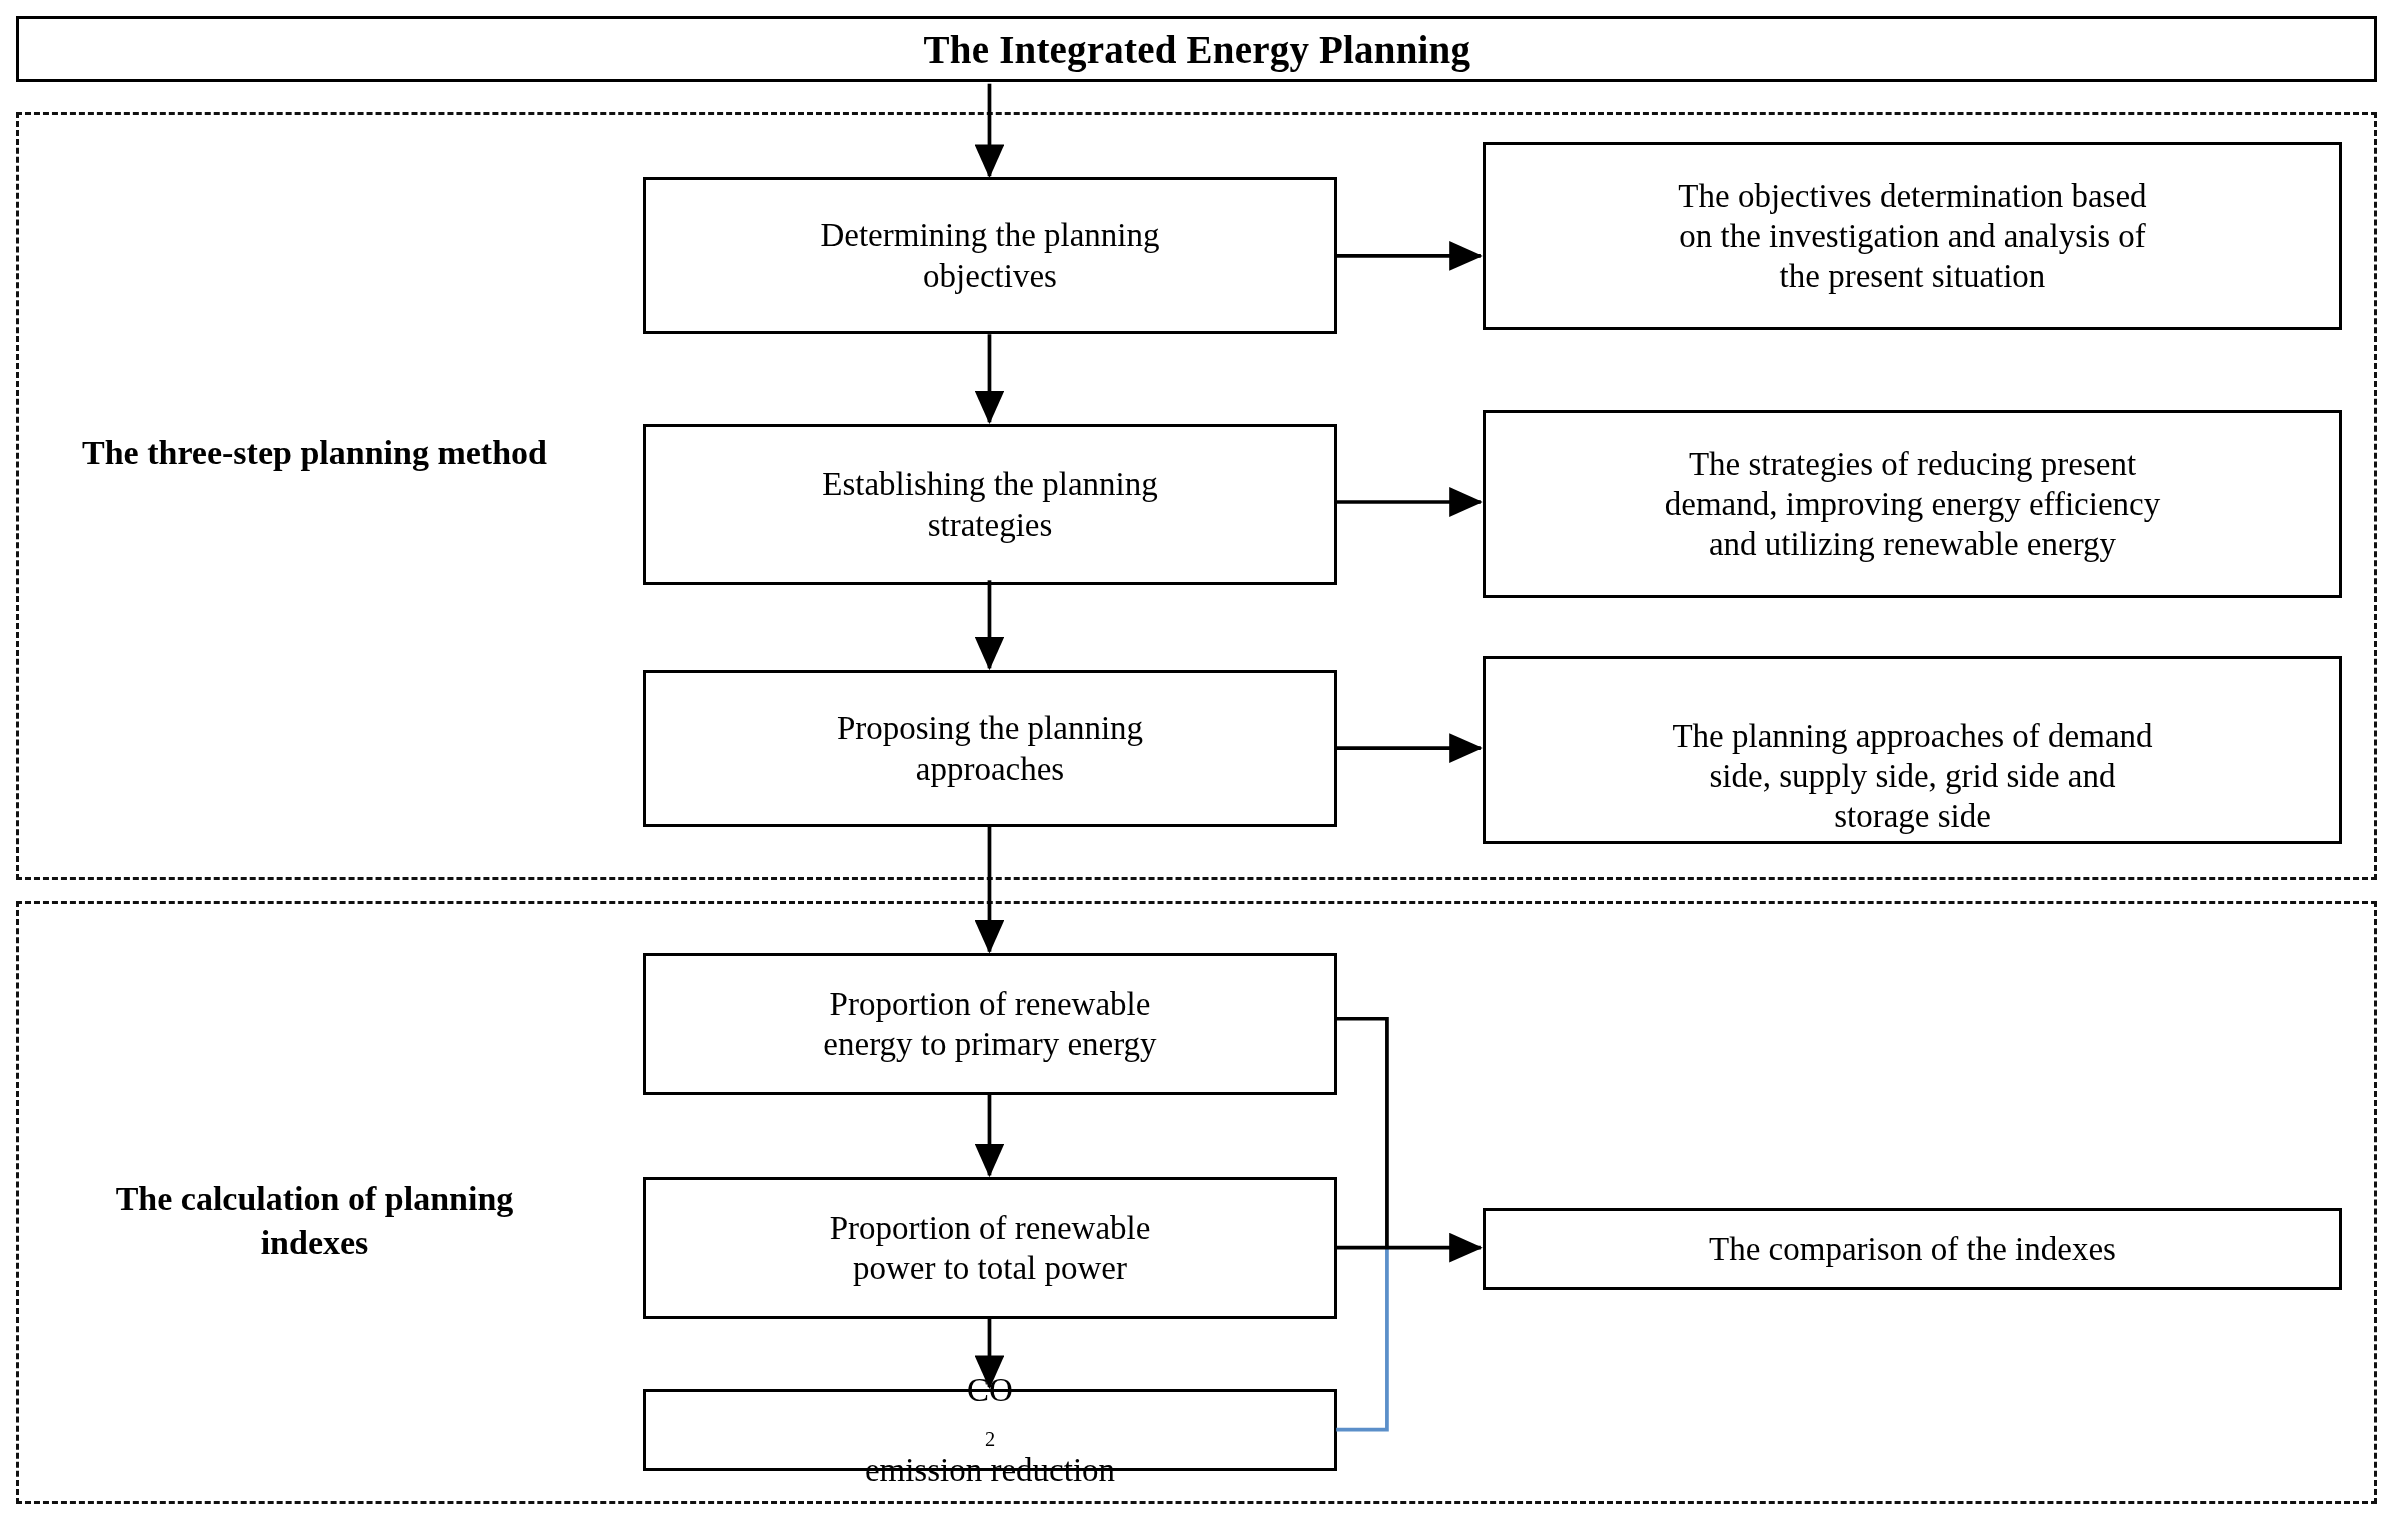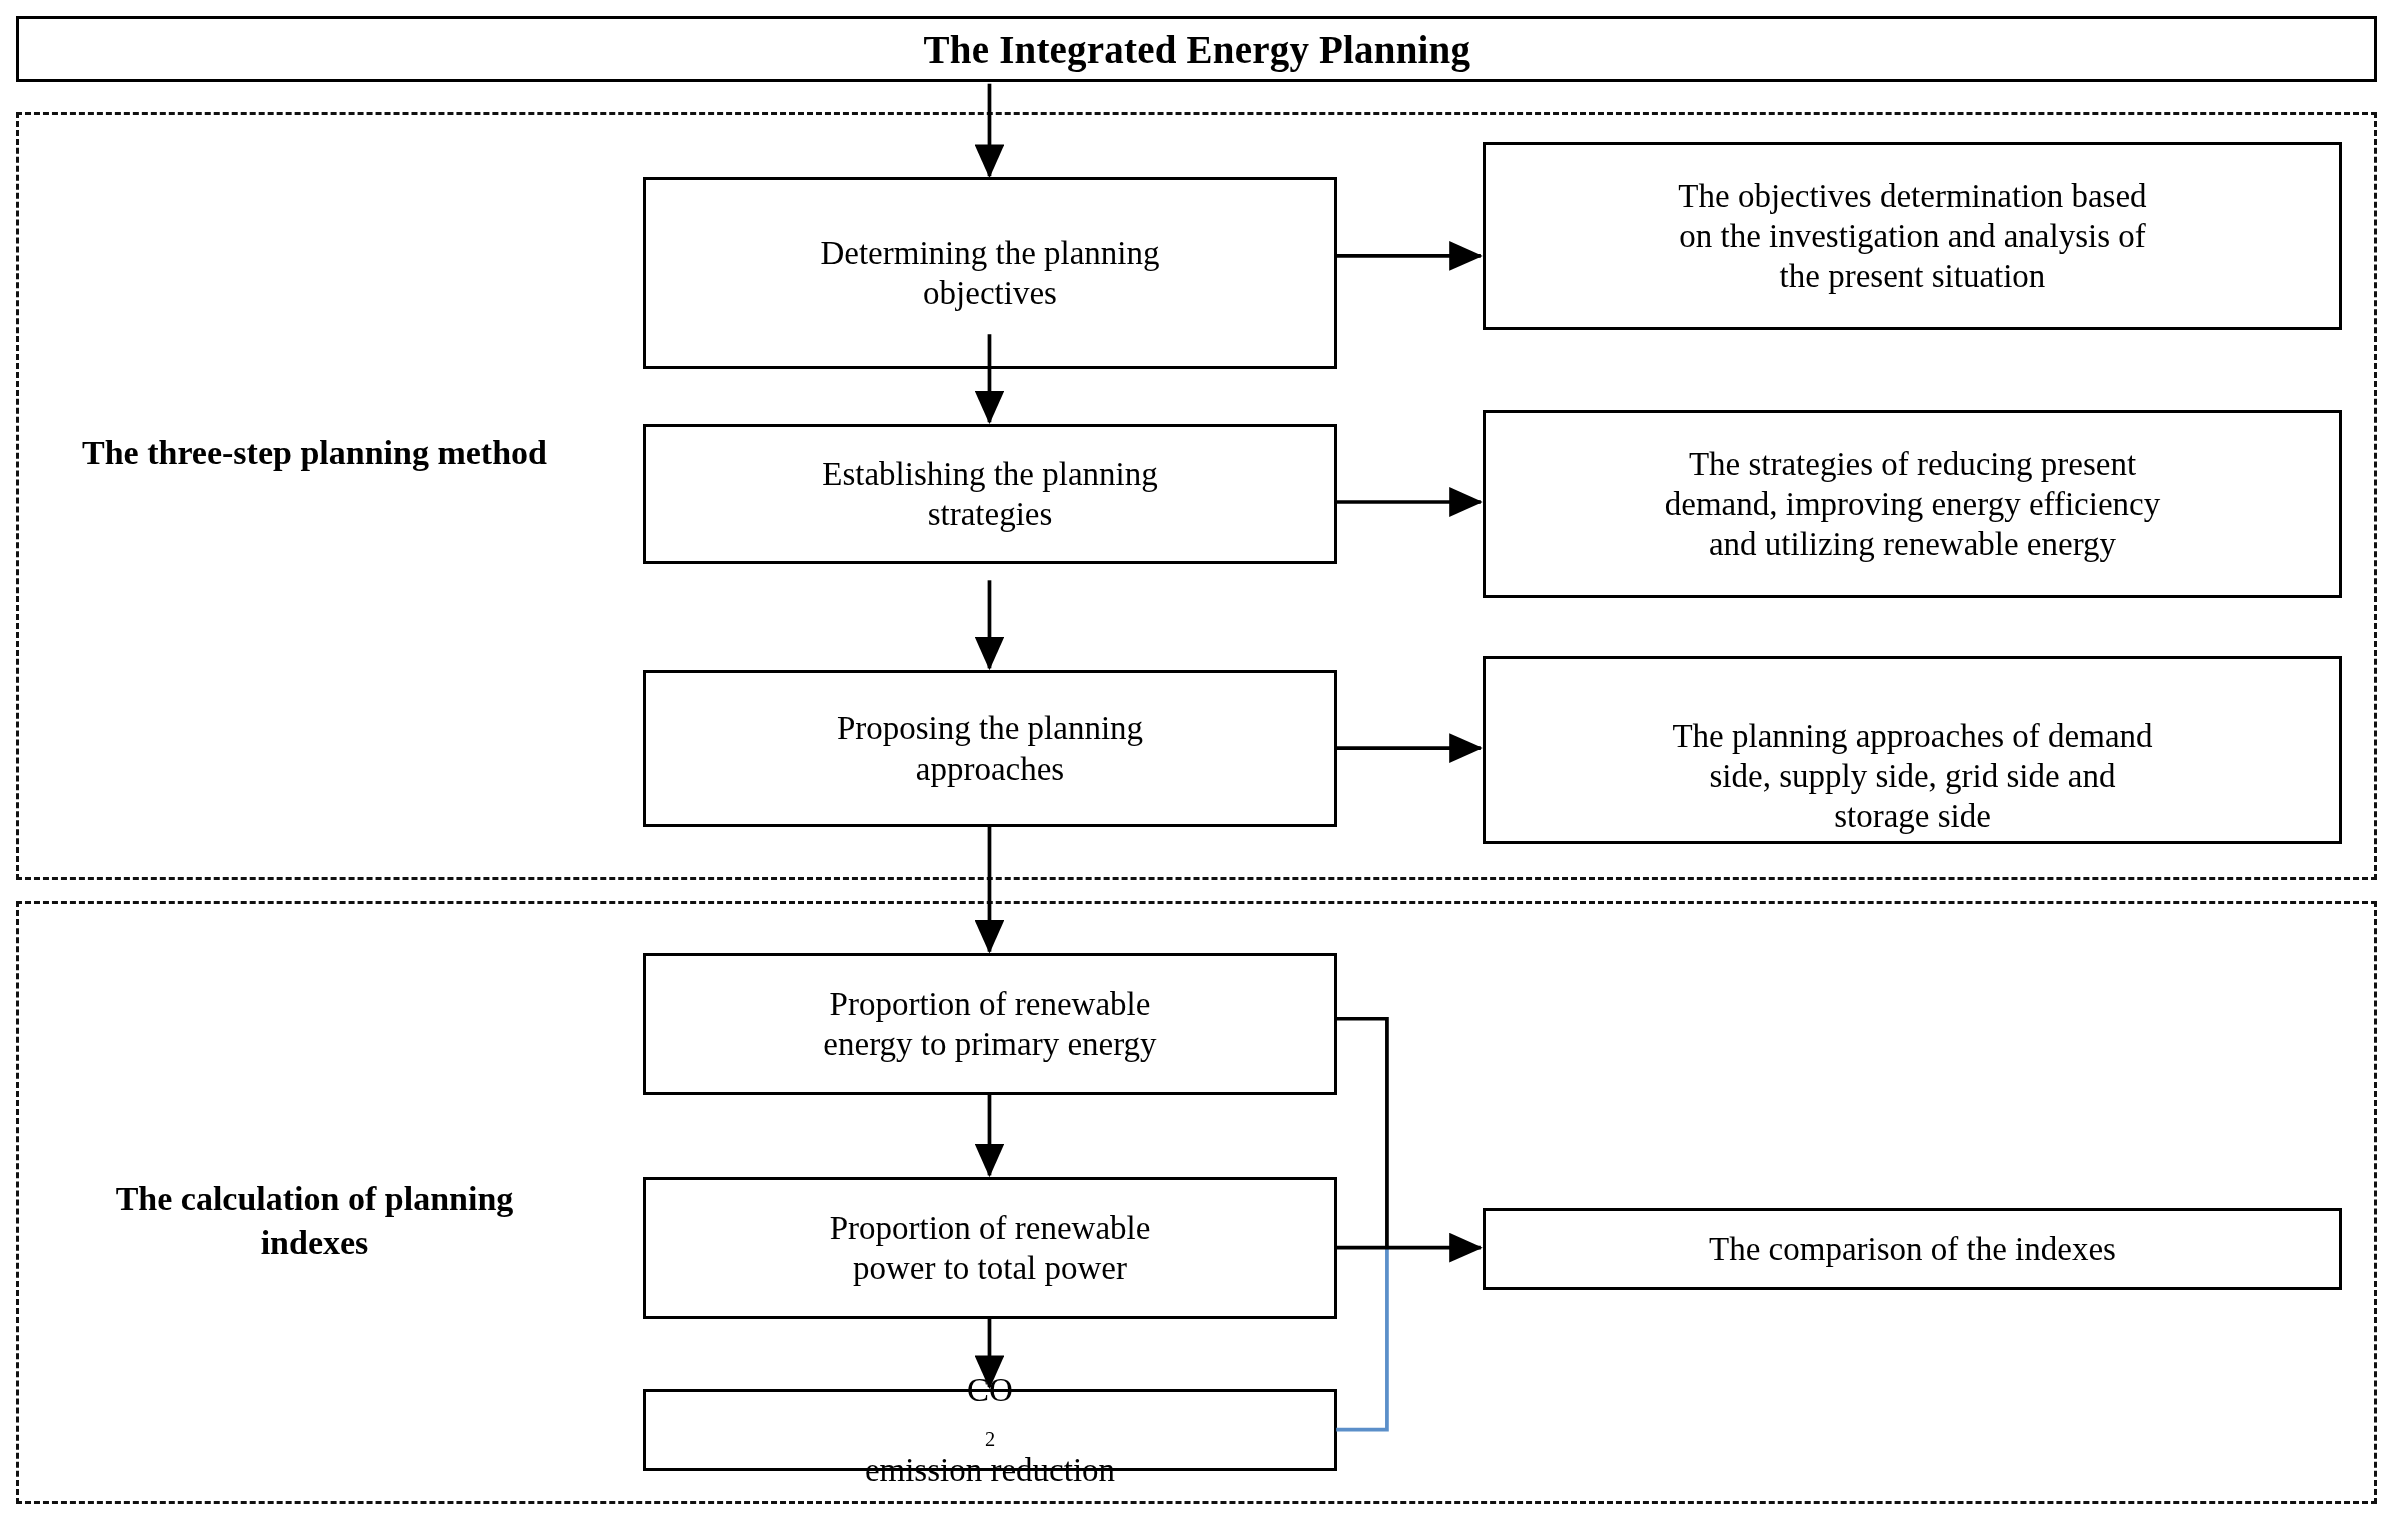--- a/index.html
+++ b/index.html
@@ -86,22 +86,22 @@
     line-height: 1.22;
     padding: 4.5px 13.4px;
   }
   .box span { display: block; }
 
   
   .mid-box  { left: 643px;  width: 694px; }
   
   .right-box { left: 1483px; width: 859px; }
 
-  #box-step1 { top: 177px;  height: 192px; }
-  #box-step2 { top: 424px;  height: 140px; }
+  #box-step1 { top: 177px;  height: 157px; }
+  #box-step2 { top: 424px;  height: 161px; }
   #box-step3 { top: 670px;  height: 157px; }
 
   #box-desc1 { top: 142px;  height: 188px; }
   #box-desc2 { top: 410px;  height: 188px; }
   #box-desc3 { top: 656px;  height: 188px; align-items: flex-end; }
 
   #box-index1 { top: 953px; height: 142px; }
   #box-index2 { top: 1177px; height: 142px; }
   #box-index3 { top: 1389px; height: 82px; }
 

